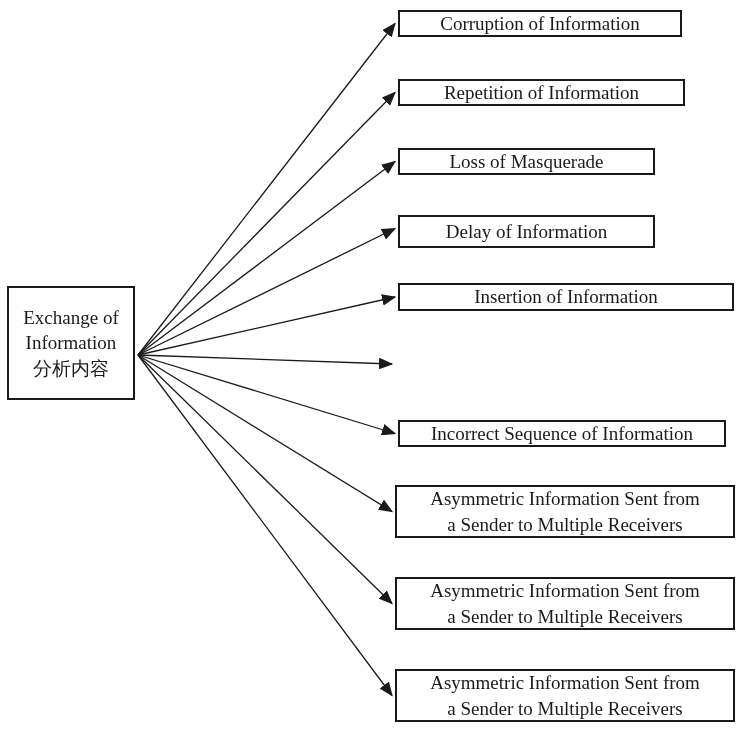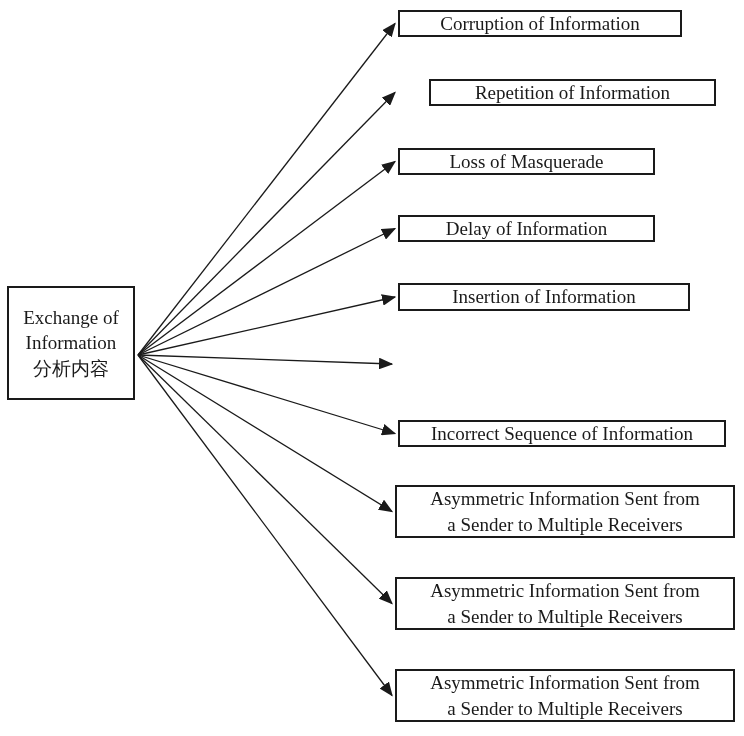--- a/index.html
+++ b/index.html
@@ -39,22 +39,22 @@
     line-height: 1.32;
     color: #1a1a1a;
     padding: 0 4px;
   }
   
   .source { left: 7px;  top: 286px; width: 128px; height: 114px; }
   
   .b1  { left: 398px; top: 10px;  width: 284px; height: 27px; }
   .b2  { left: 398px; top: 79px;  width: 287px; height: 27px; }
   .b3  { left: 398px; top: 148px; width: 257px; height: 27px; }
-  .b4  { left: 398px; top: 215px; width: 257px; height: 27px; }
-  .b5  { left: 398px; top: 283px; width: 292px; height: 28px; }
+  .b4  { left: 398px; top: 215px; width: 257px; height: 33px; }
+  .b5  { left: 398px; top: 283px; width: 336px; height: 28px; }
   .b6  { left: 395px; top: 337px; width: 340px; height: 54px; }
   .b7  { left: 398px; top: 420px; width: 328px; height: 27px; }
   .b8  { left: 395px; top: 485px; width: 340px; height: 53px; }
   .b9  { left: 395px; top: 577px; width: 340px; height: 53px; }
   .b10 { left: 395px; top: 669px; width: 340px; height: 53px; }
 </style>
 </head>
 <body>
 
 <div id="diagram" style="background: rgb(255, 255, 255);">
@@ -80,21 +80,21 @@
   <div class="box source" style="border-color: rgb(26, 26, 26);">
     <span class="label">Exchange of
 Information
 分析内容</span>
   </div>
 
   <div class="box target-box b1" style="border-color: rgb(26, 26, 26);">
     <span class="label">Corruption of Information</span>
   </div>
 
-  <div class="box target-box b2" style="border-color: rgb(26, 26, 26); margin-left: 31px;">
+  <div class="box target-box b2" style="border-color: rgb(26, 26, 26);">
     <span class="label">Repetition of Information</span>
   </div>
 
   <div class="box target-box b3" style="border-color: rgb(26, 26, 26);">
     <span class="label">Loss of Masquerade</span>
   </div>
 
   <div class="box target-box b4" style="border-color: rgb(26, 26, 26);">
     <span class="label">Delay of Information</span>
   </div>

